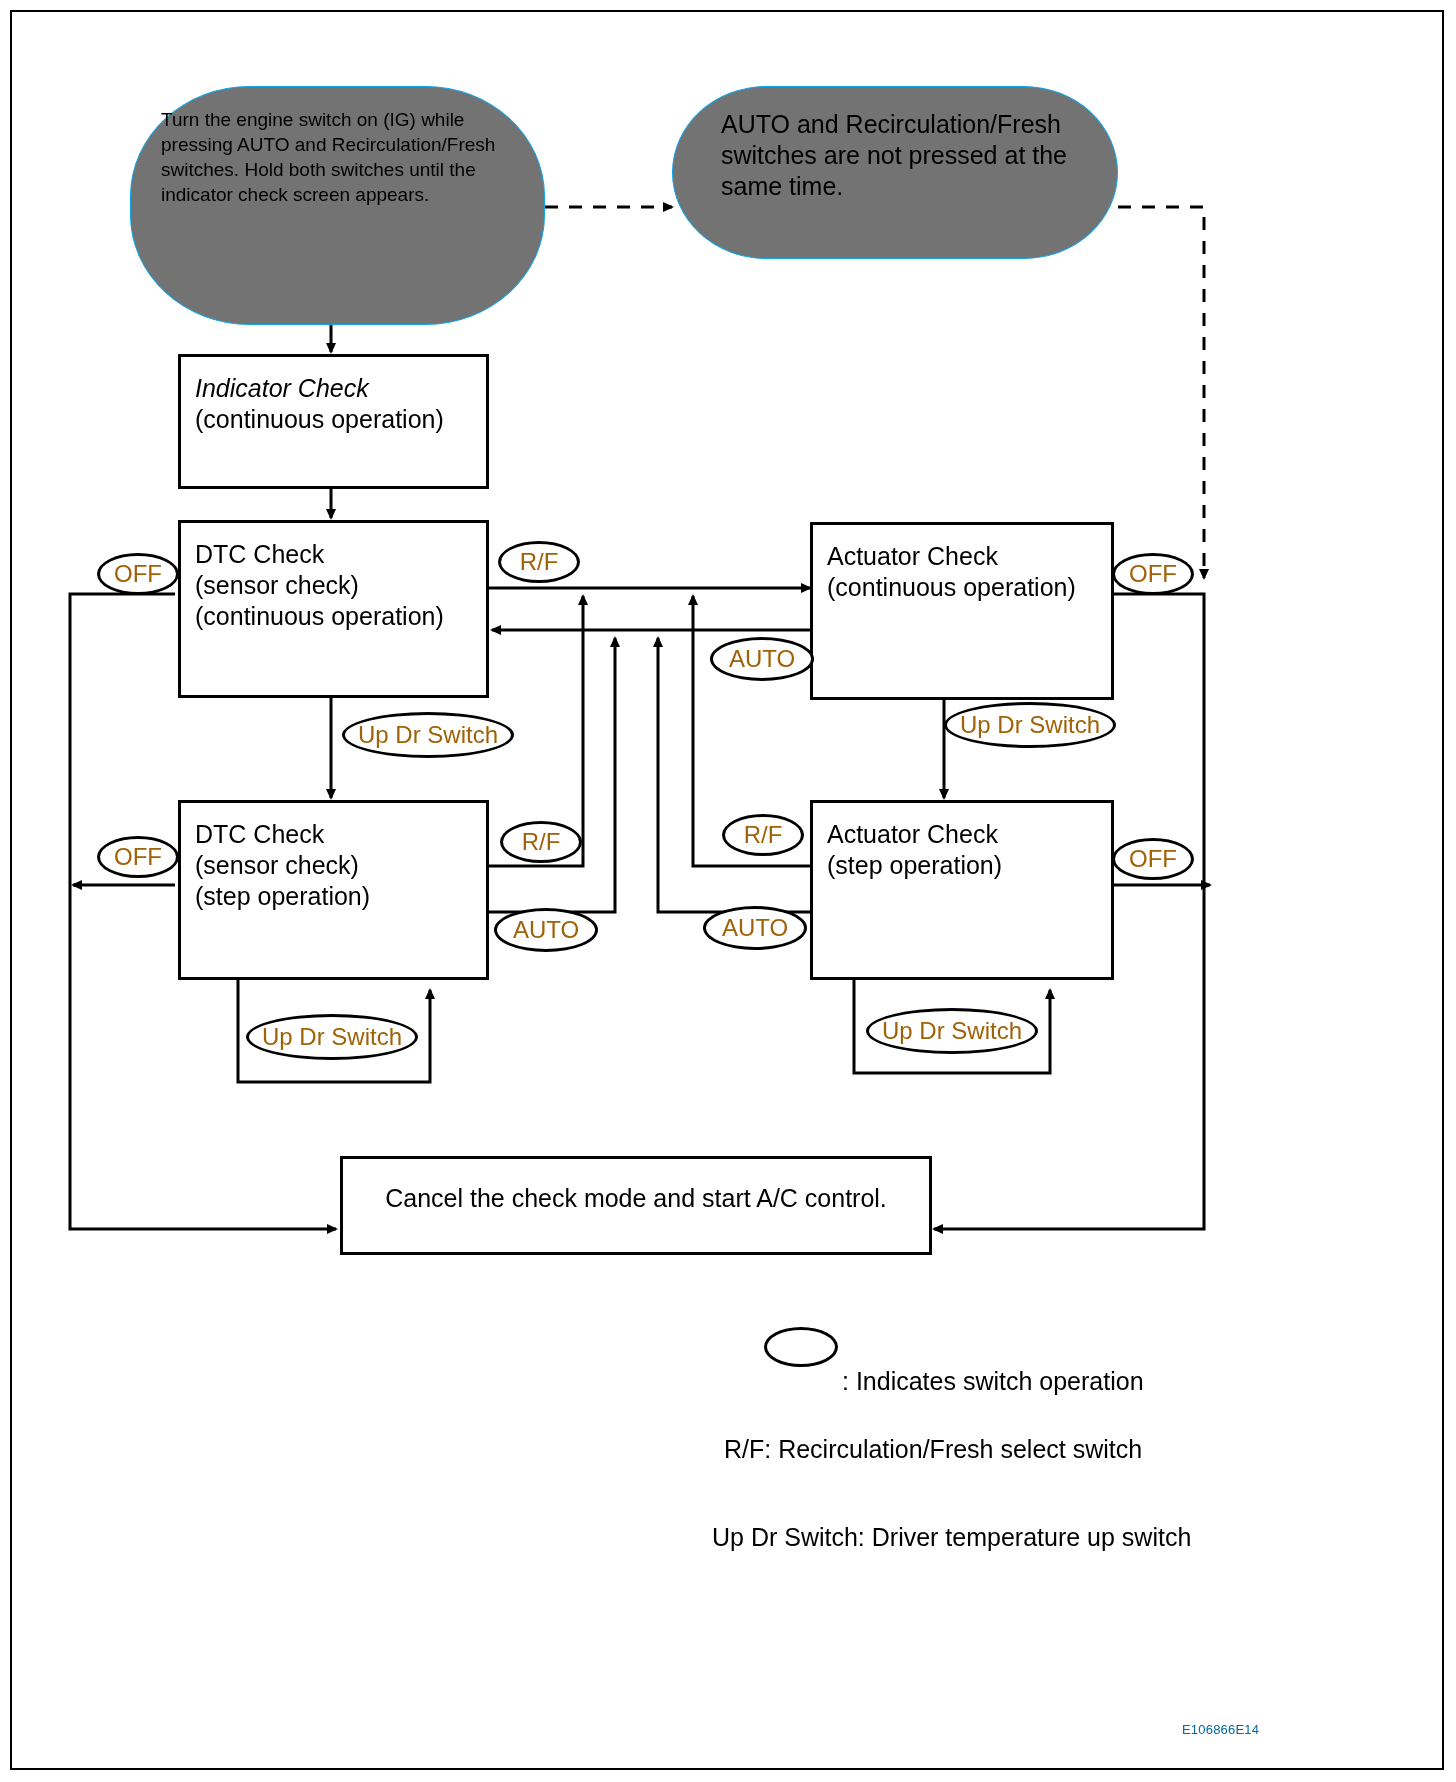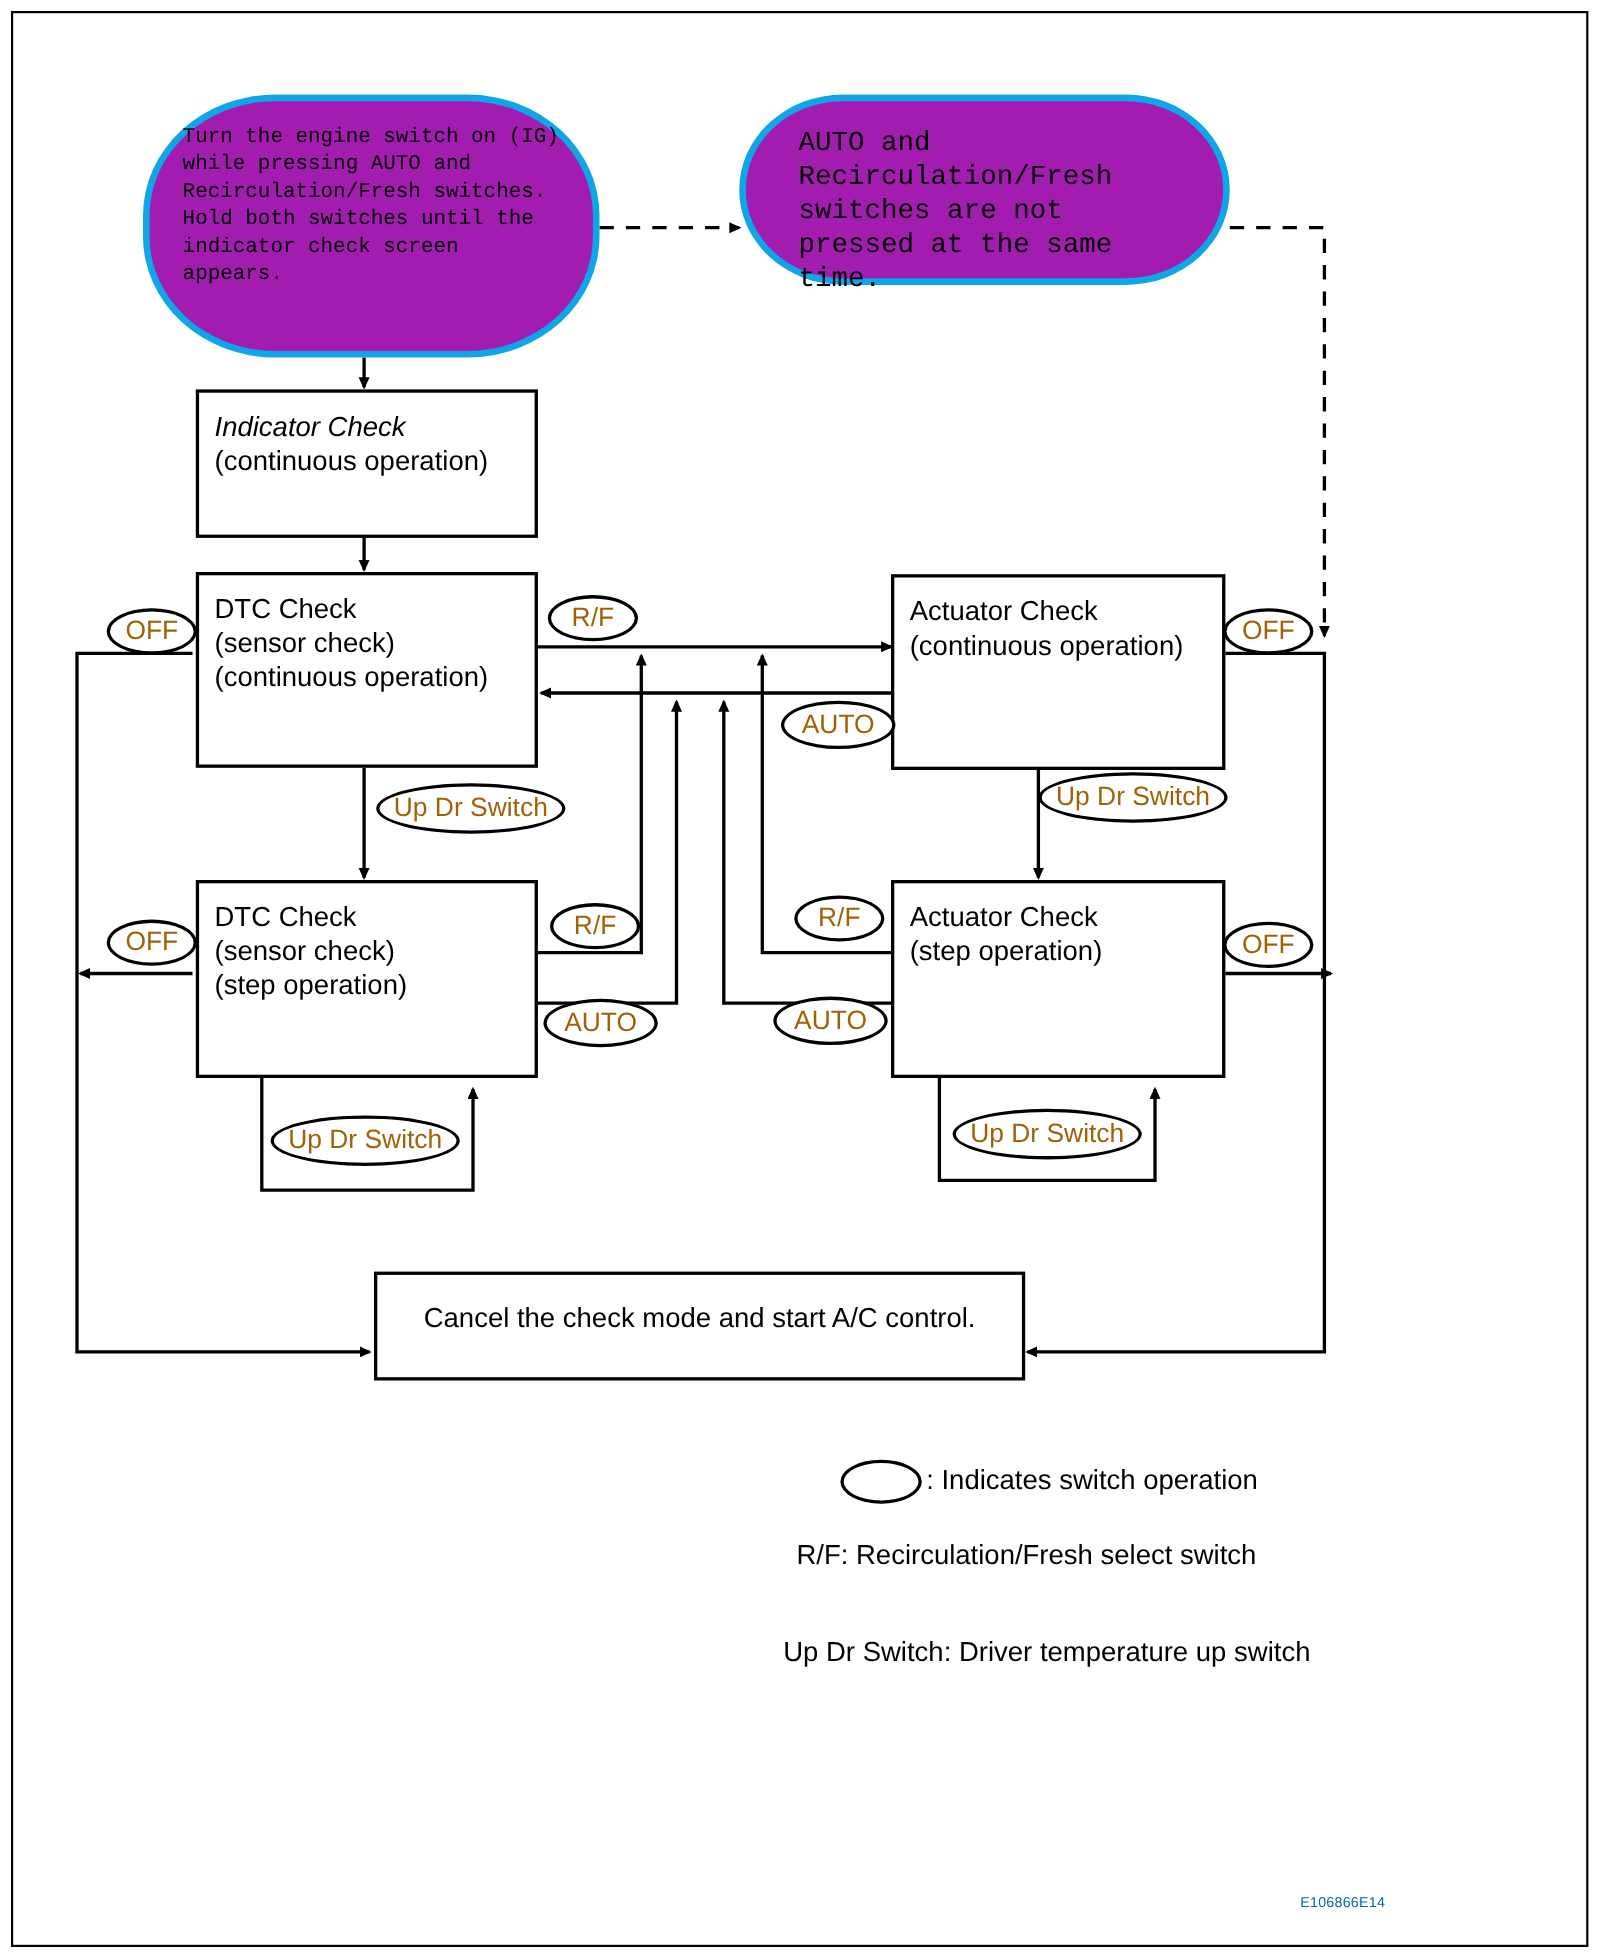--- a/index.html
+++ b/index.html
@@ -3,25 +3,25 @@
 <meta charset="utf-8">
 <style>
   html,body{margin:0;padding:0;background:#fff;}
   body{width:1456px;height:1782px;font-family:"Liberation Sans",sans-serif;}
   #page{position:relative;width:1456px;height:1782px;overflow:hidden;background:#fff;}
   #frame{position:absolute;left:10px;top:10px;width:1434px;height:1760px;border:2px solid #000;box-sizing:border-box;}
   svg#canvas{position:absolute;left:0;top:0;width:1456px;height:1782px;}
   .node{position:absolute;box-sizing:border-box;border:3px solid #000;background:#fff;}
   .node .txt{position:absolute;left:0;right:0;padding:0 14px;box-sizing:border-box;}
   .nodetext{font-size:25px;line-height:31px;color:#000;white-space:pre-line;}
-  .rounded{position:absolute;box-sizing:border-box;border:6px solid #0ea5e9;background:#a21caf;border-radius:120px/110px;font-family:Liberation Mono, monospace;}
+  .rounded{position:absolute;box-sizing:border-box;border:1px solid #0ea5e9;background:#737373;border-radius:120px/110px;}
   .rounded .rtxt{position:absolute;left:30px;top:20px;right:24px;}
   .ellipse{position:absolute;box-sizing:border-box;border:3px solid #000;border-radius:50%;background:#fff;display:flex;align-items:center;justify-content:center;}
   .ellipse span{font-size:24px;color:#a16207;white-space:nowrap;}
-  .legend{position:absolute;font-size:25px;color:#000;white-space:nowrap;}
+  .legend{position:absolute;font-size:25px;color:#000;white-space:nowrap;margin-top:35px;}
   .code{position:absolute;font-size:13px;color:#0369a1;letter-spacing:0.2px;}
   .small{font-size:19px;line-height:25px;}
   .ctr{text-align:center;}
 </style>
 </head>
 <body>
 
 <div id="page">
   <div id="frame"></div>
 

